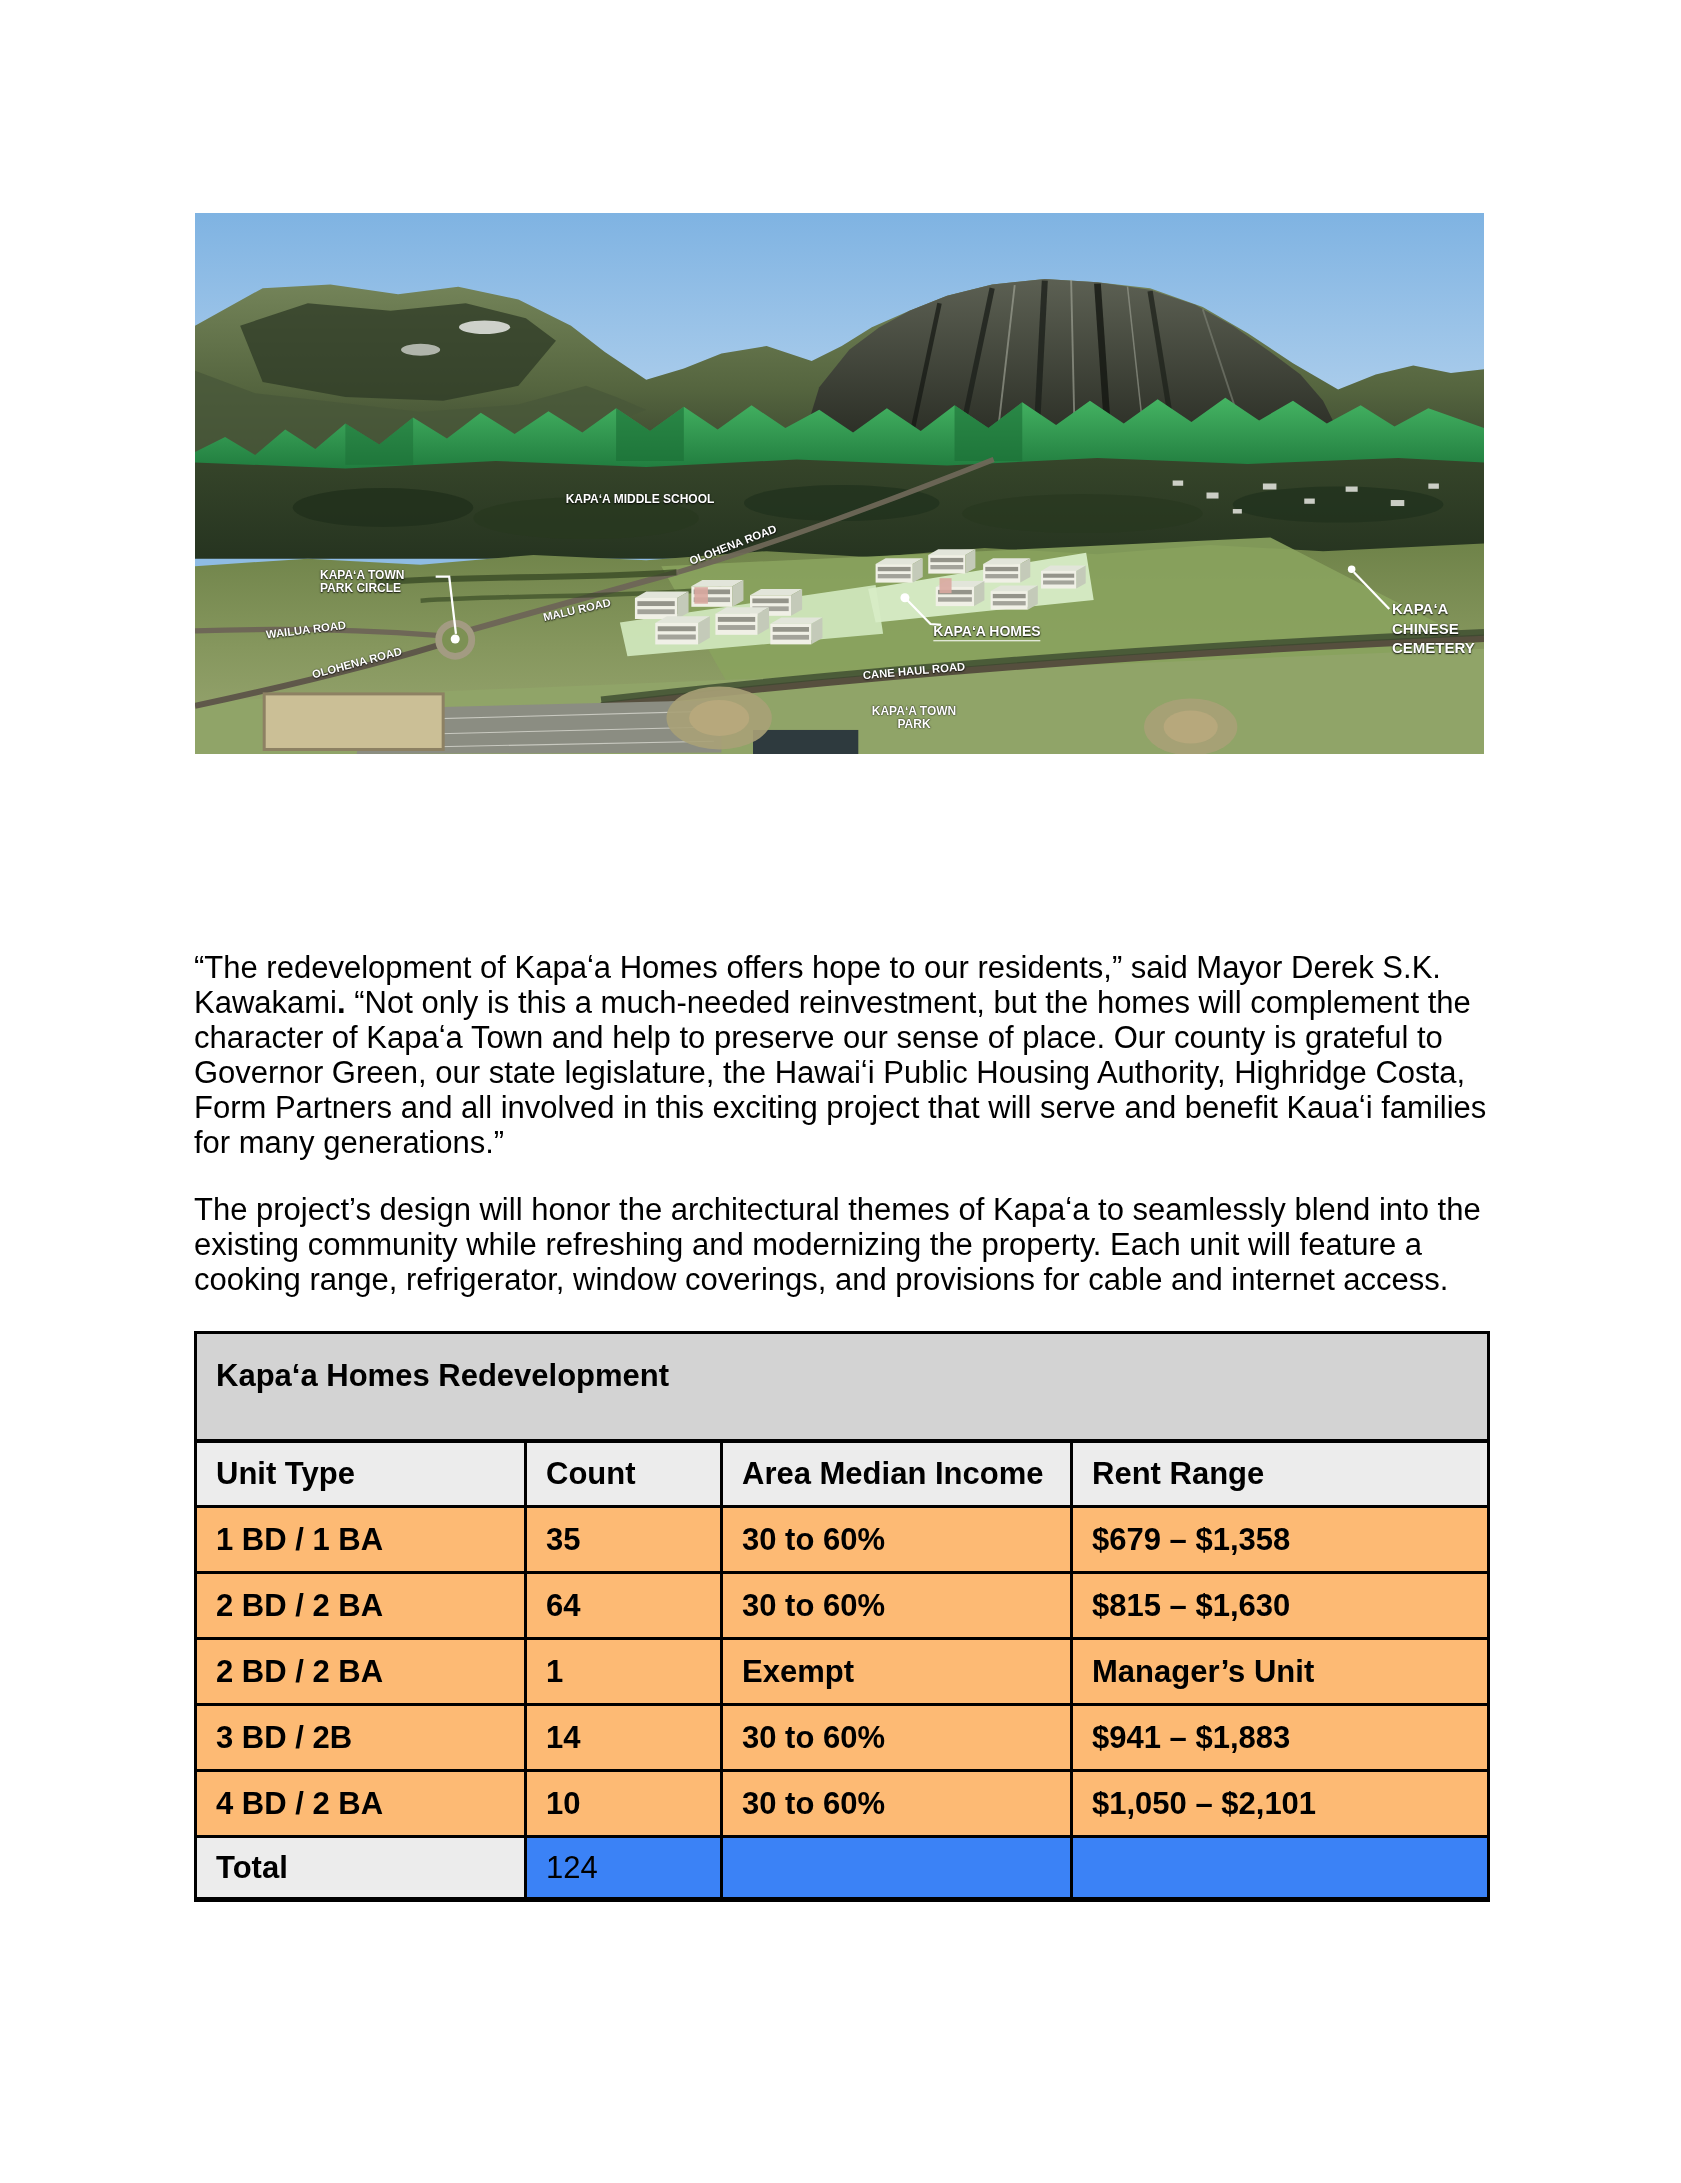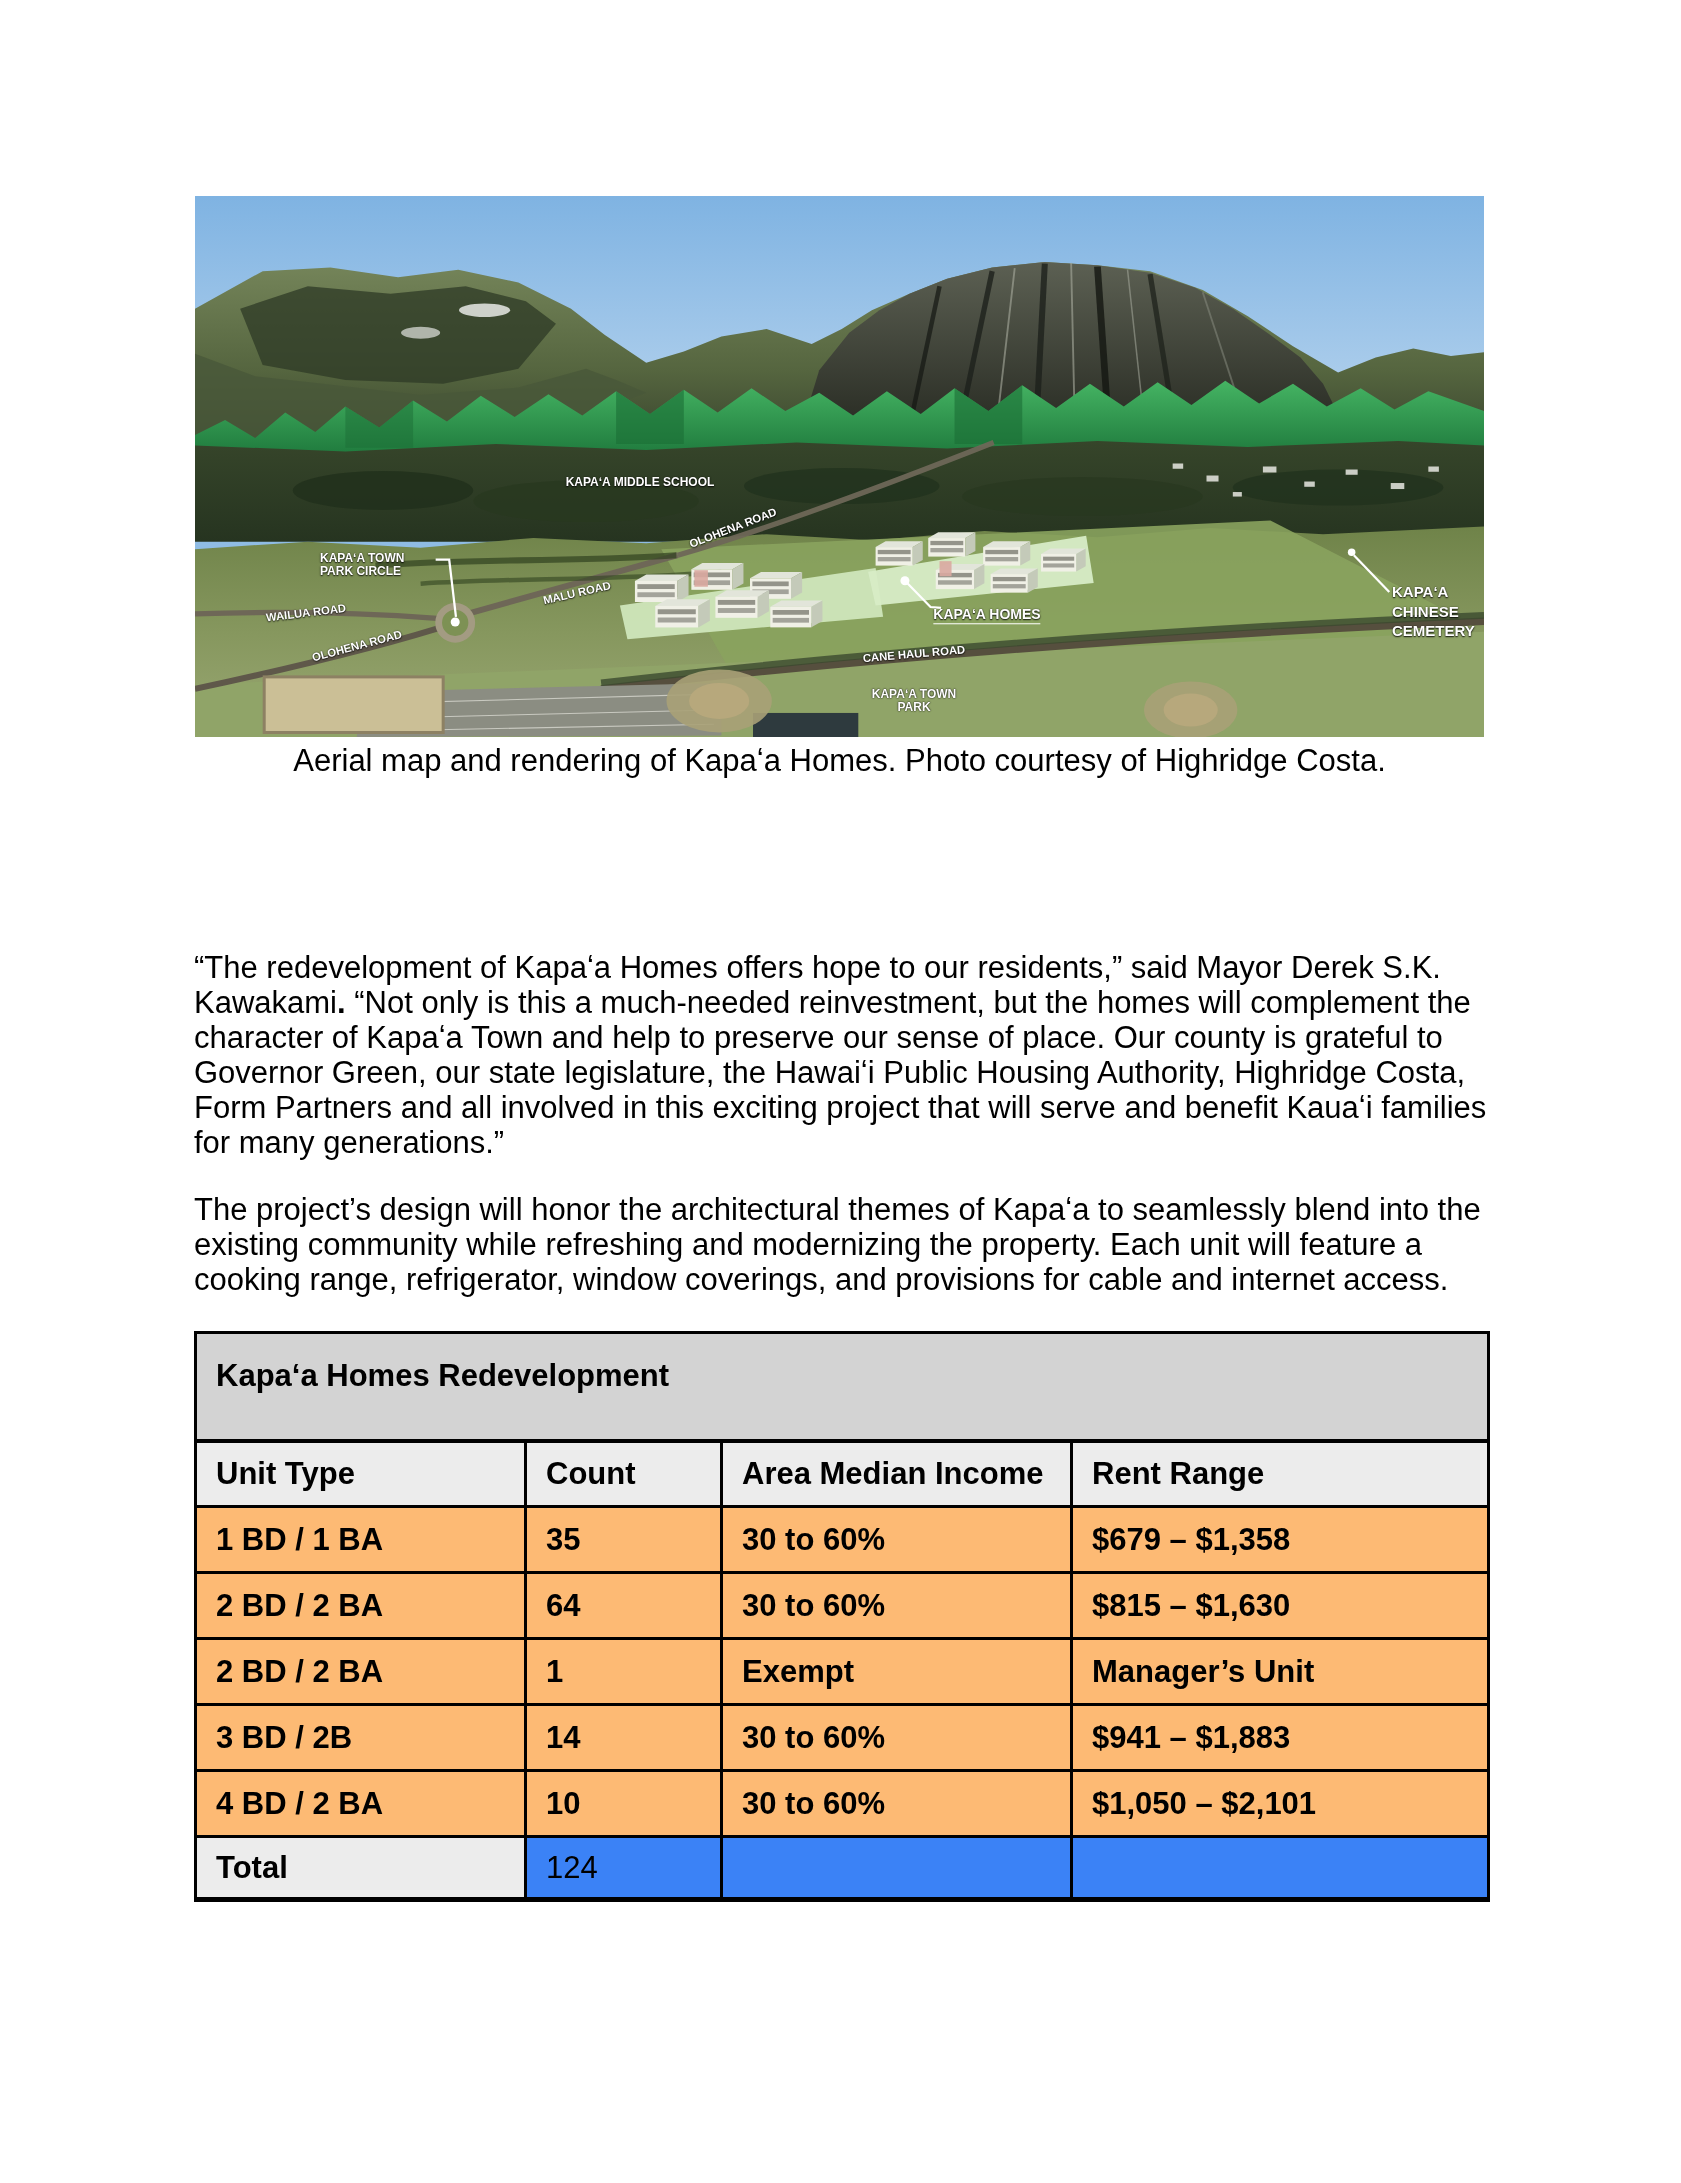--- a/index.html
+++ b/index.html
@@ -1,20 +1,20 @@
 <!DOCTYPE html>
 <html style="font-size:12px"><head>
 <meta charset="utf-8">
 <style>
   html,body{margin:0;padding:0;background:#ffffff;}
   .page{position:relative;width:1681px;height:2183px;background:#ffffff;
         font-family:"Liberation Sans", sans-serif;color:#000;}
 
   
-  .photo{position:absolute;left:195px;top:196px;width:1289px;height:541px;
+  .photo{position:absolute;left:195px;top:213px;width:1289px;height:541px;
          margin:0;overflow:hidden;background:#8fbce4;}
   .photo svg{position:absolute;left:0;top:0;width:100%;height:100%;display:block;}
   .plabel{position:absolute;color:#fff;font-weight:bold;white-space:nowrap;
           text-shadow:0 0.8px 1.5px rgba(0,0,0,.85), 0 0 1.5px rgba(0,0,0,.6);
           line-height:1.12;}
   .plabel.ctr{transform:translate(-50%,-50%);}
   .uline{border-bottom:1.5px solid #fff;padding-bottom:0.8px;}
 
   
   .caption{position:absolute;left:195px;top:743px;width:1289px;
@@ -207,21 +207,20 @@
       <div>KAPAʻA TOWN</div>
       <div>PARK</div>
     </div>
     <div class="plabel" style="left:1197px;top:386px;font-size:15px;line-height:1.3;">
       <div>KAPAʻA</div>
       <div>CHINESE</div>
       <div>CEMETERY</div>
     </div>
   </figure>
 
-  <div class="caption">Aerial map and rendering of Kapaʻa Homes. Photo courtesy of Highridge Costa.</div>
 
   <p class="para" id="p2"><span>“The redevelopment of Kapaʻa Homes offers hope to our residents,” said Mayor Derek S.K. Kawakami</span><span class="b">.</span><span> “Not only is this a much-needed reinvestment, but the homes will complement the character of Kapaʻa Town and help to preserve our sense of place. Our county is grateful to Governor Green, our state legislature, the Hawaiʻi Public Housing Authority, Highridge Costa, Form Partners and all involved in this exciting project that will serve and benefit Kauaʻi families for many generations.”</span></p>
   <p class="para" id="p3">The project’s design will honor the architectural themes of Kapaʻa to seamlessly blend into the existing community while refreshing and modernizing the property. Each unit will feature a cooking range, refrigerator, window coverings, and provisions for cable and internet access.</p>
 
   <table class="units">
     <colgroup>
         <col style="width:330px">
         <col style="width:196px">
         <col style="width:350px">
         <col style="width:417px">

